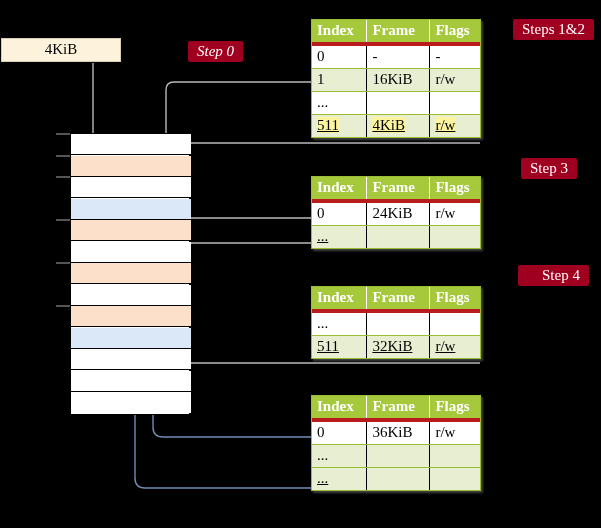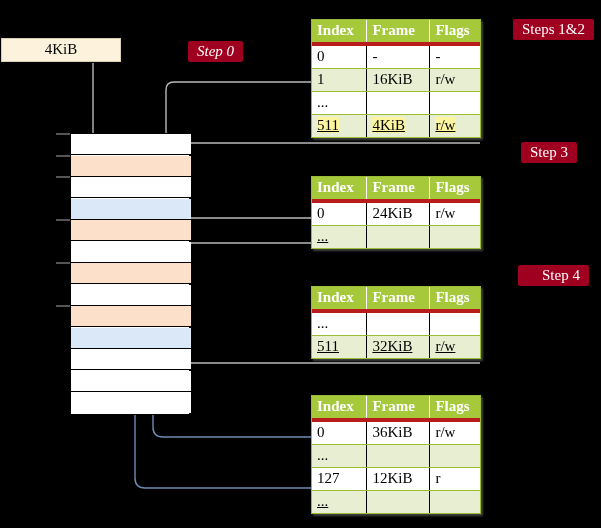--- a/index.html
+++ b/index.html
@@ -101,21 +101,21 @@
   <div class="kbox" style="left:1px;top:38px;width:118px;height:22px;">
     <span>4KiB</span>
   </div>
 
   <div class="badge" style="left:188px;top:41px;font-style:italic;">
     <span>Step 0</span>
   </div>
   <div class="badge" style="left:513px;top:19px;">
     <span>Steps 1&amp;2</span>
   </div>
-  <div class="badge" style="left:521px;top:142px;">
+  <div class="badge" style="left:521px;top:158px;">
     <span>Step 3</span>
   </div>
   <div class="badge" style="left:518px;top:265px;padding-left:24px;">
     <span>Step 4</span>
   </div>
 
   <div id="memcol">
       <div class="mrow" style="top: 0px;"></div>
       <div class="mrow peach" style="top: 21.5px;"></div>
       <div class="mrow" style="top: 43px;"></div>
@@ -234,25 +234,20 @@
           <tr>
             <td class="c-idx"><span>0</span></td>
             <td class="c-frm"><span>36KiB</span></td>
             <td class="c-flg"><span>r/w</span></td>
           </tr>
           <tr class="alt">
             <td class="c-idx"><span>...</span></td>
             <td class="c-frm"><span></span></td>
             <td class="c-flg"><span></span></td>
           </tr>
-          <tr>
-            <td class="c-idx"><span>127</span></td>
-            <td class="c-frm"><span>12KiB</span></td>
-            <td class="c-flg"><span>r</span></td>
-          </tr>
           <tr class="alt">
             <td class="c-idx"><span>...</span></td>
             <td class="c-frm"><span></span></td>
             <td class="c-flg"><span></span></td>
           </tr>
         </tbody>
     </table>
   </div>
 
 </div>

